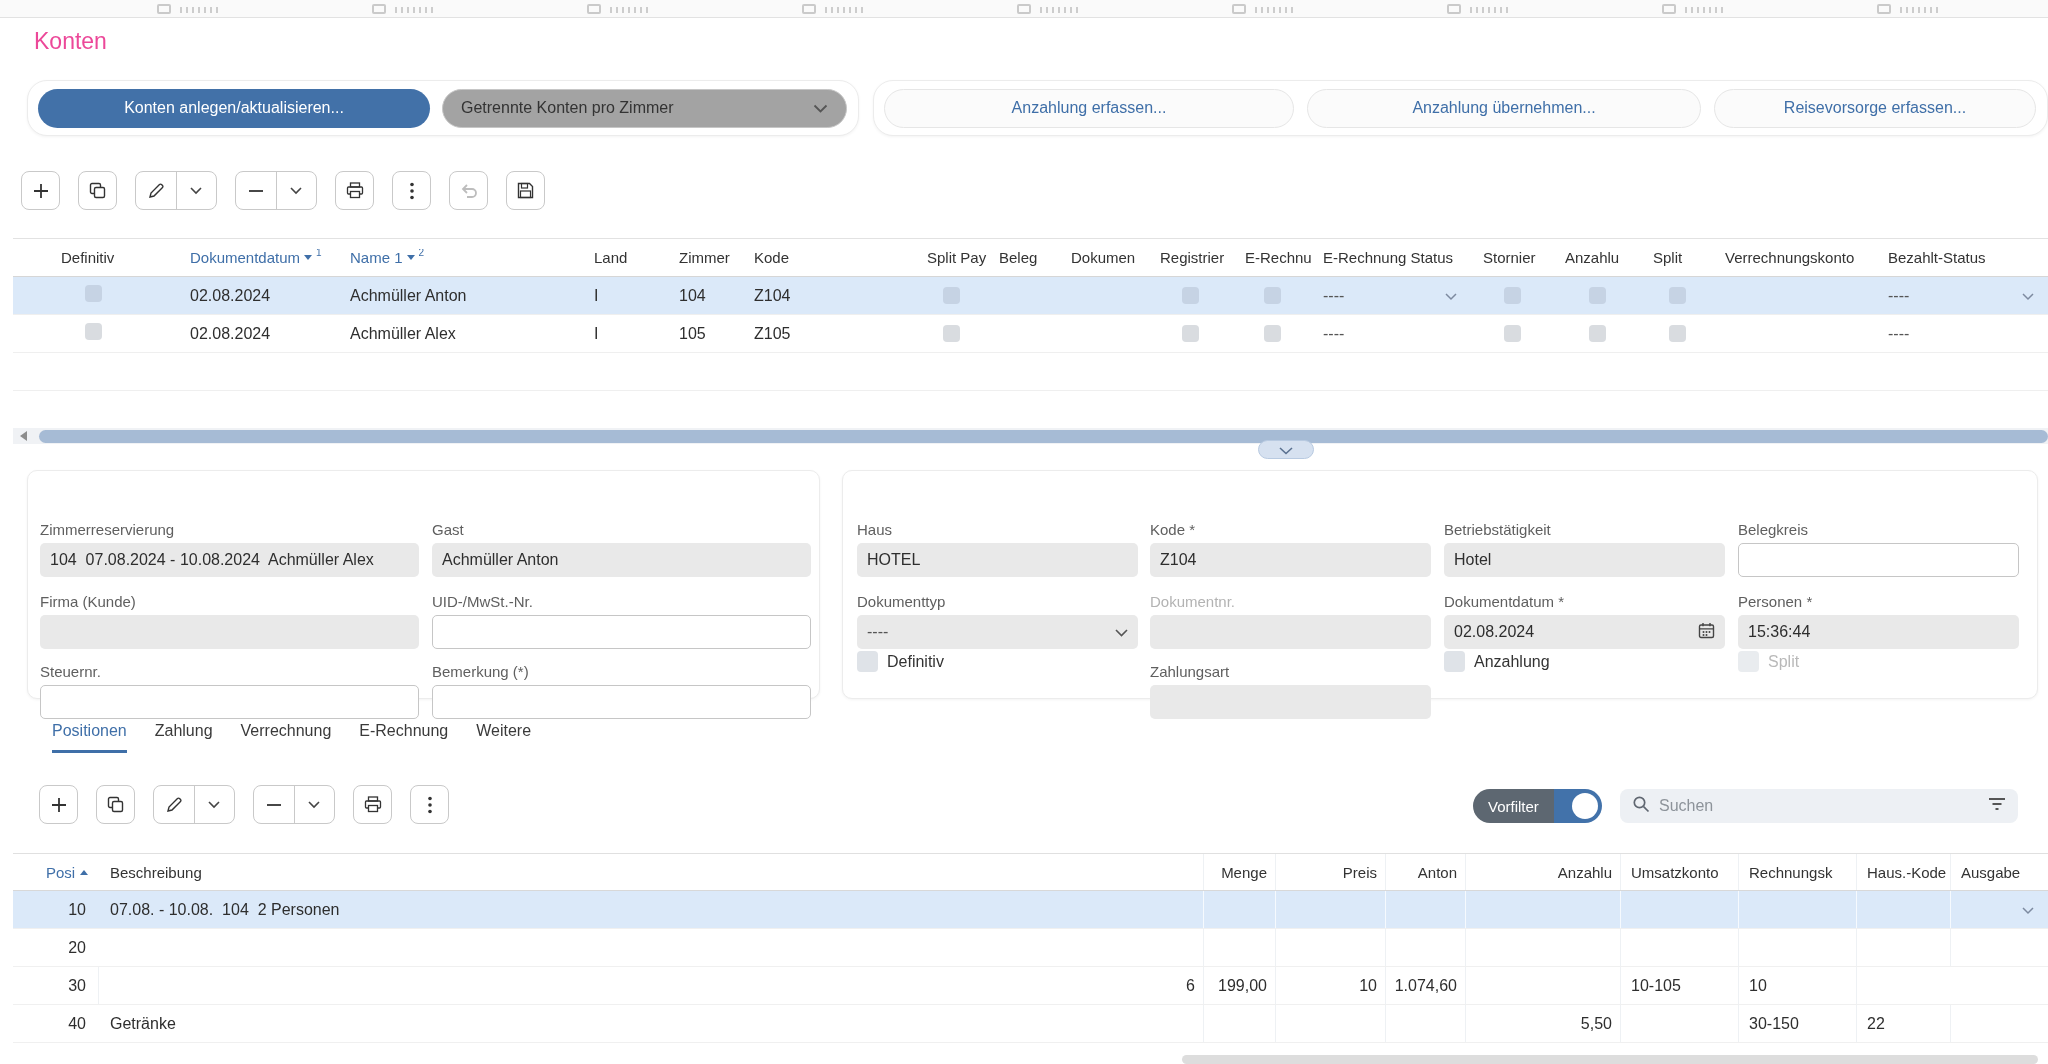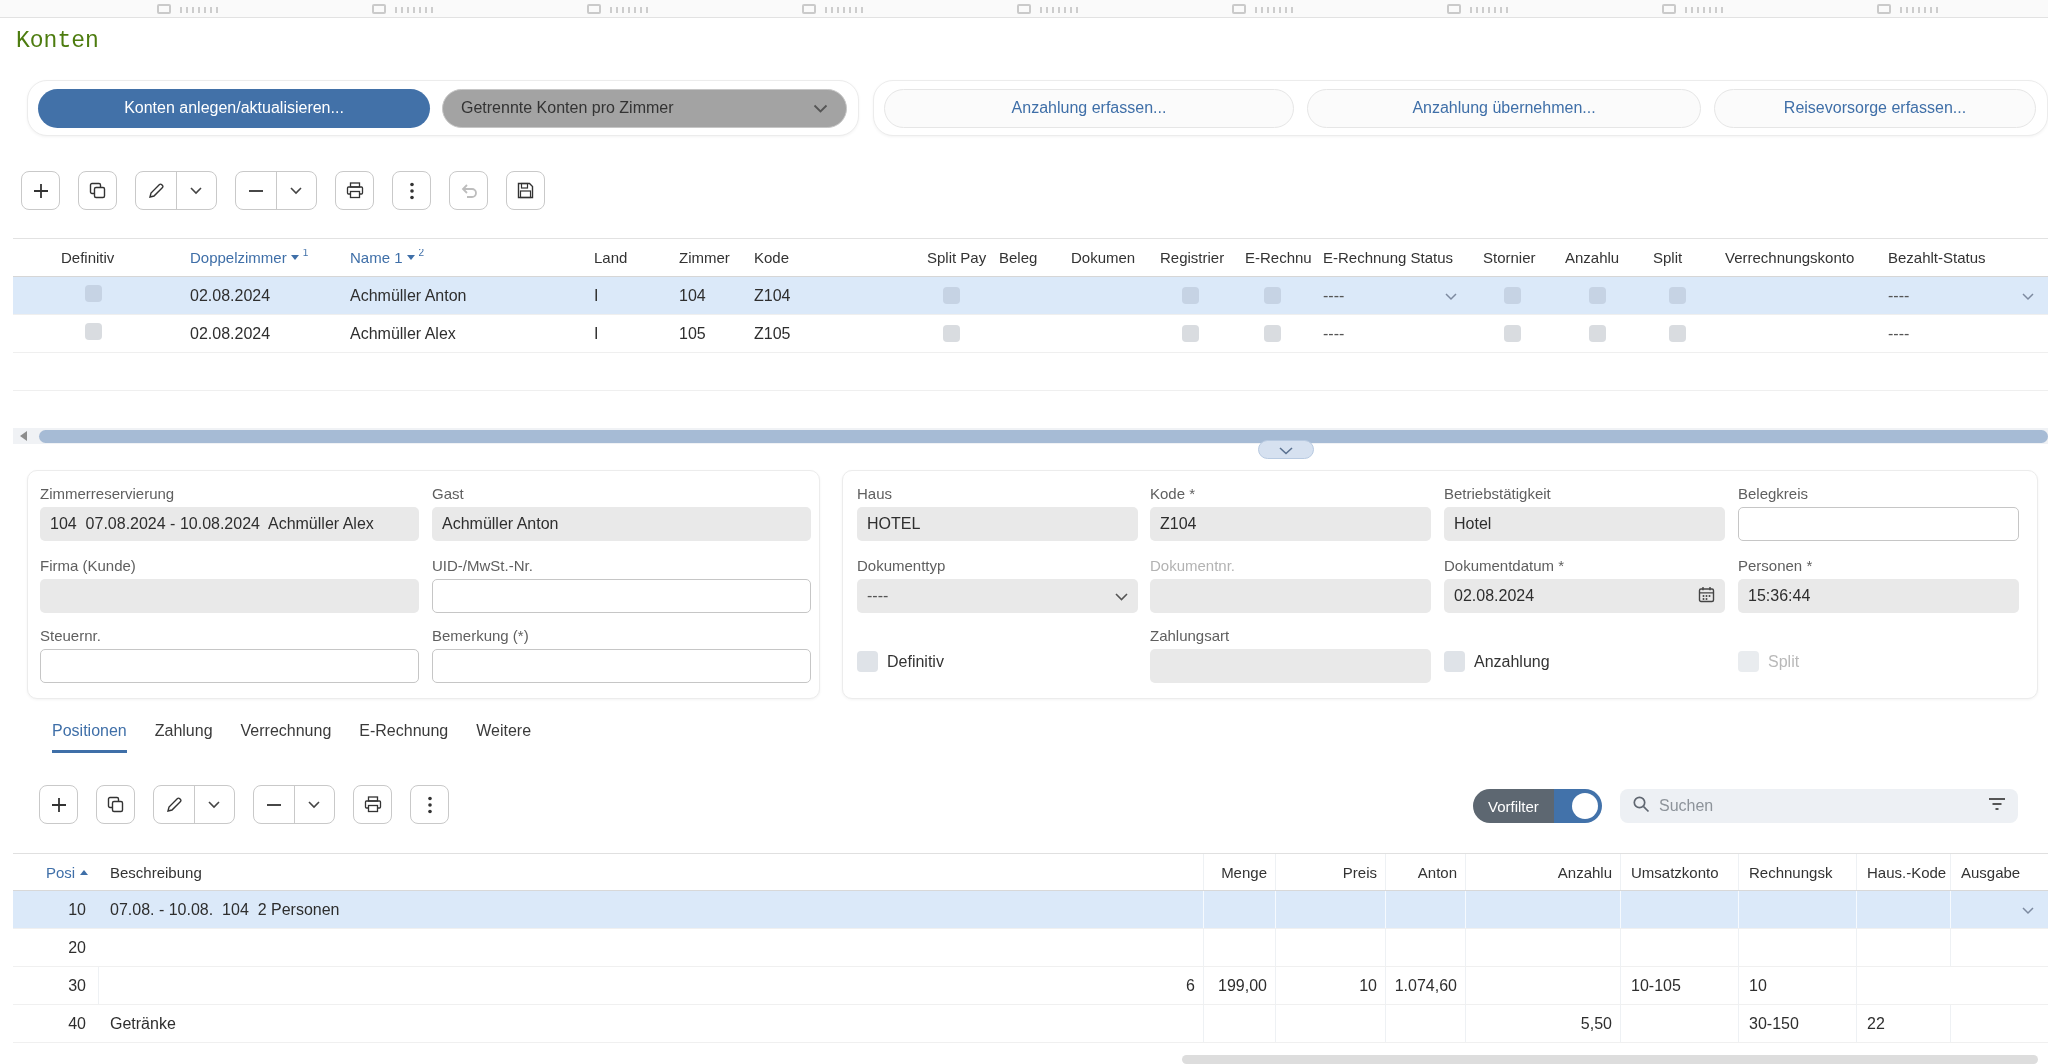--- a/index.html
+++ b/index.html
@@ -5,21 +5,21 @@
   * { margin:0; padding:0; box-sizing:border-box; font-family:"Liberation Sans","DejaVu Sans",sans-serif; }
   body { background:#dddddd; }
   #screen { position:relative; width:2048px; height:1064px; background:#ffffff; overflow:hidden; }
 
   
   .top-strip { position:absolute; top:0; left:0; right:0; height:18px; background:#fafafa; border-bottom:1px solid #e2e2e2; }
   .strip-mark { position:absolute; top:4px; width:14px; height:10px; border:2px solid #9a9a9a; opacity:.5; border-radius:2px; }
   .strip-dash { position:absolute; top:7px; height:6px; width:40px; opacity:.55;
     background:repeating-linear-gradient(90deg,#a8a8a8 0 2px,transparent 2px 6px); }
 
-  .window-title { position:absolute; left:16px; top:28px; font-size:23px; color:#4d7c0f;font-family:Liberation Mono, monospace; }
+  .window-title { position:absolute; left:34px; top:28px; font-size:23px; color:#ec4899; }
 
   
   .tcard { position:absolute; top:80px; height:56px; background:#fff; border:1px solid #ececec; border-radius:20px;
     display:flex; align-items:center; box-shadow:0 1px 3px rgba(0,0,0,.05); }
   #card-left  { left:27px;  width:832px;  padding:0 10px; gap:12px; }
   #card-right { left:873px; width:1175px; padding:12px 10px; gap:13px; }
   .btn-primary { width:392px; height:39px; border-radius:20px; background:#4271a8; border:none; color:#fff;
     font-size:16px; display:flex; align-items:center; justify-content:center; cursor:pointer; }
   .select-pill { width:405px; height:39px; border-radius:20px; border:1px solid #c6c6c6; background:#a3a3a3;
     display:flex; align-items:center; justify-content:space-between; padding:0 18px; font-size:16px; color:#333; cursor:pointer; }
@@ -62,21 +62,21 @@
     border-top:5px solid transparent; border-bottom:5px solid transparent; border-right:7px solid #8d8d8d; }
   .hscroll-thumb { position:absolute; left:26px; right:0; top:2px; height:13px; background:#a6bbd5; border-radius:7px; }
   .expander { position:absolute; left:1258px; top:440px; width:56px; height:19px; background:#d6e1f0;
     border:1px solid #b8cae1; border-radius:10px; display:flex; align-items:center; justify-content:center; cursor:pointer; z-index:3; }
 
   
   .dcard { position:absolute; top:470px; height:229px; background:#fff; border:1px solid #ececec; border-radius:10px;
     box-shadow:0 1px 3px rgba(0,0,0,.05); }
   #dcard-left  { left:27px;  width:793px; }
   #dcard-right { left:842px; width:1196px; }
-  .fgroup { position:absolute; }
+  .fgroup { position:absolute;margin-top:36px; }
   .flabel { font-size:15px; color:#5f5f5f; margin-bottom:5px; white-space:nowrap; }
   .flabel.disabled { color:#b3b3b3; }
   .finput { height:34px; border-radius:5px; font-size:16px; color:#2e2e2e; display:flex; align-items:center;
     padding:0 10px; white-space:pre; overflow:hidden; }
   .finput.ro { background:#e9e9e9; }
   .finput.edit { background:#fff; border:1px solid #c6c6c6; }
   .finput.dd { justify-content:space-between; color:#555; }
   .cbgroup { position:absolute; display:flex; align-items:center; gap:9px; font-size:16px; color:#333; }
   .formcb { width:21px; height:21px; border-radius:4px; background:#dfe3e8; }
   .cbgroup.disabled { color:#b9b9b9; }
@@ -230,21 +230,21 @@
             <rect x="3.5" y="9" width="10" height="6.5" fill="none" stroke="#333" stroke-width="1.2"></rect>
           </svg>
         </span>
       </button>
   </div>
 
   <div class="acc-table">
     <div class="acc-row acc-head">
       <div class="cell first">Definitiv</div>
       <div class="cell sorted">
-        <span>Doppelzimmer</span>
+        <span>Dokumentdatum</span>
         <span class="tri-down"></span>
         <span class="sup">1</span>
       </div>
       <div class="cell sorted">
         <span>Name 1</span>
         <span class="tri-down"></span>
         <span class="sup">2</span>
       </div>
       <div class="cell">Land</div>
       <div class="cell">Zimmer</div>

